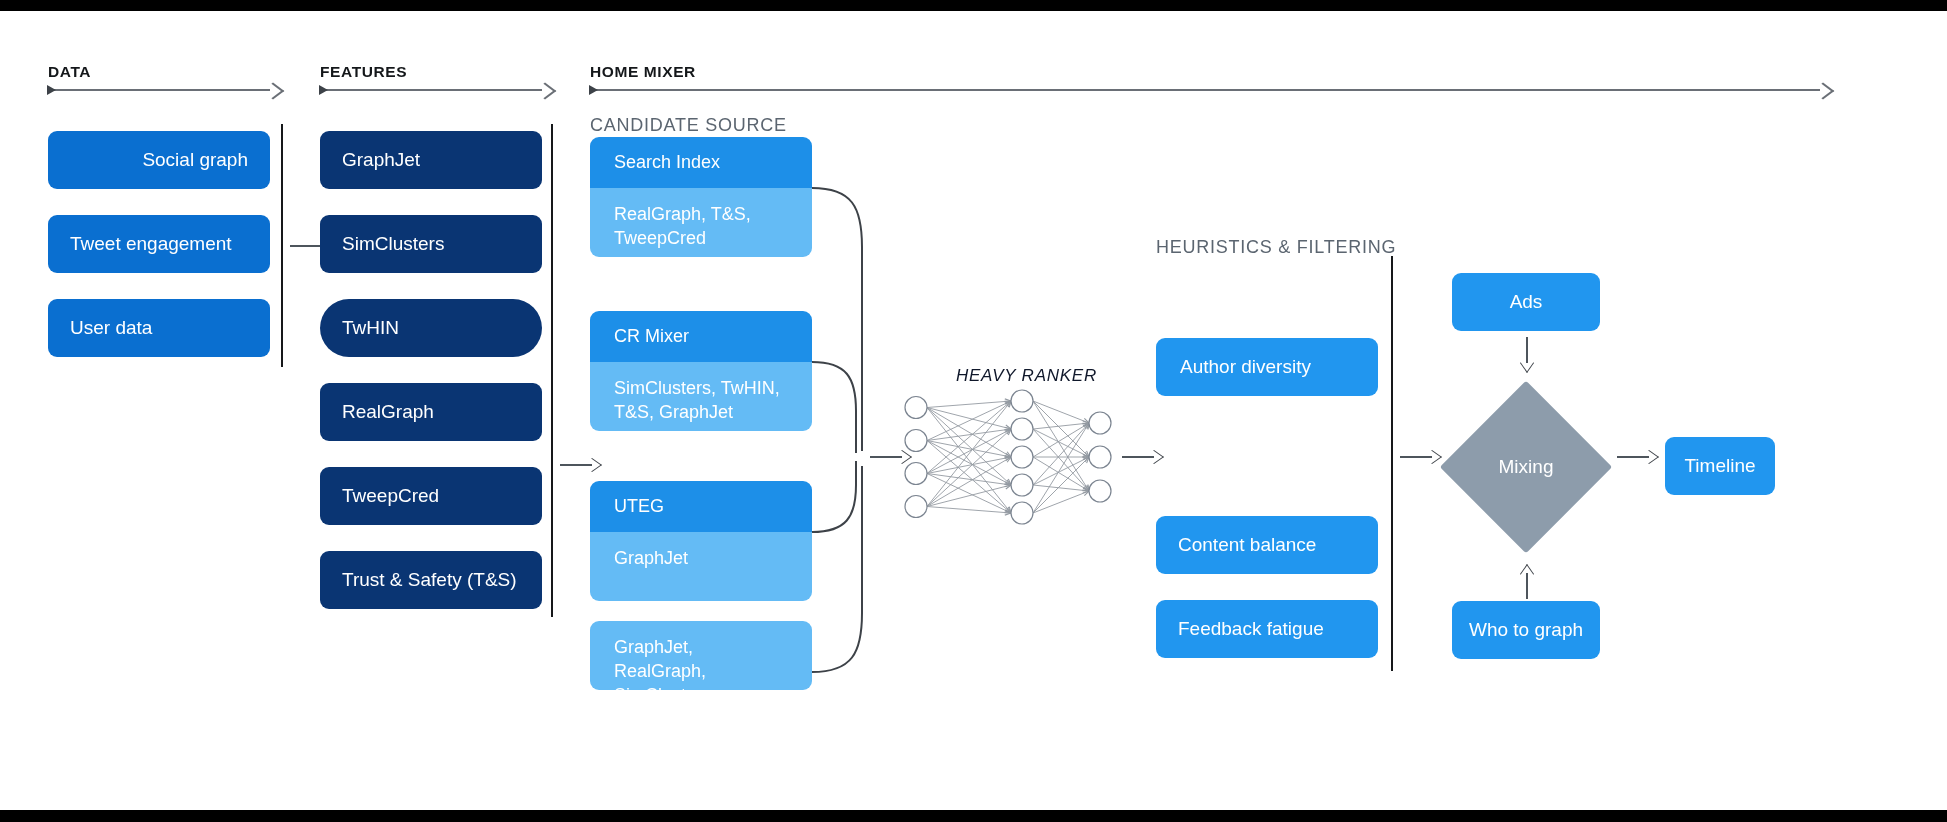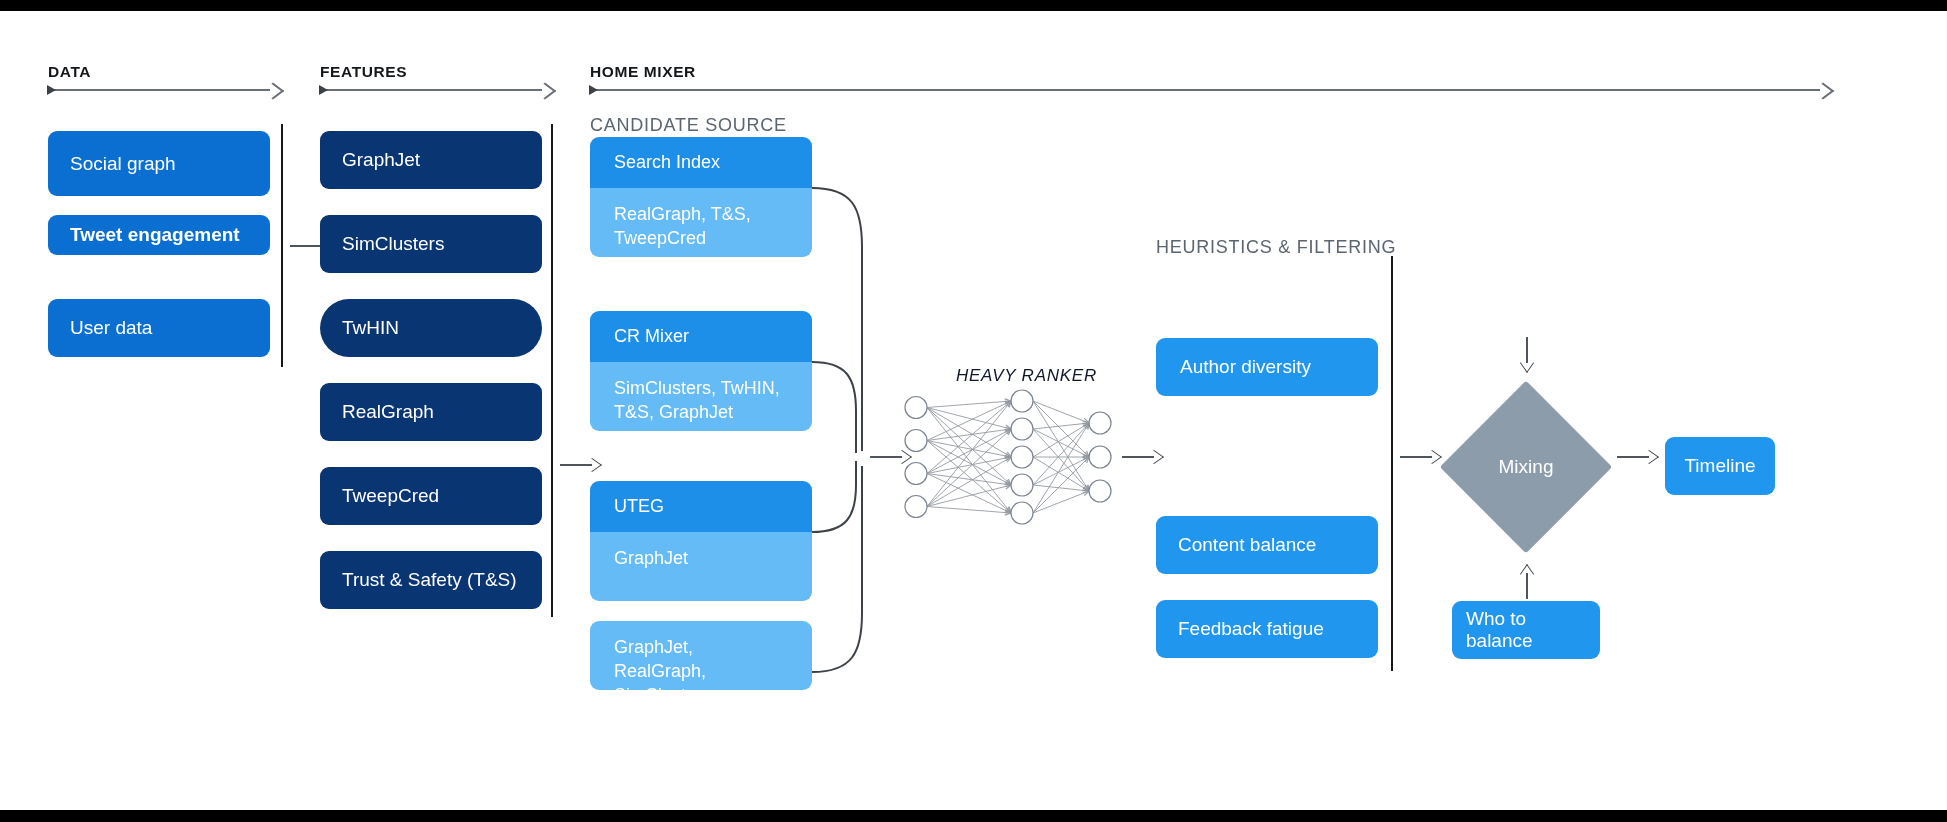--- a/index.html
+++ b/index.html
@@ -88,24 +88,24 @@
   <div class="sec-rule" style="left:590px;top:78px;width:1230px;"></div>
 
   <div class="sub-head" style="left:590px;top:104px;">CANDIDATE SOURCE</div>
   <div class="sub-head" style="left:1156px;top:226px;">HEURISTICS &amp; FILTERING</div>
   <div class="rk-label" style="left:956px;top:355px;">HEAVY RANKER</div>
 
   <div class="rail" style="left:281px;top:113px;height:243px;"></div>
   <div class="rail" style="left:551px;top:113px;height:493px;"></div>
   <div class="rail" style="left:1391px;top:245px;height:415px;"></div>
 
-  <div class="box data" style="left:48px;top:120px;width:222px;height:65px;">
+  <div class="box data" style="left:48px;top:120px;width:222px;height:58px;justify-content:flex-end;">
     <span>Social graph</span>
   </div>
-  <div class="box data" style="left:48px;top:204px;width:222px;height:40px;font-weight:bold;">
+  <div class="box data" style="left:48px;top:204px;width:222px;height:58px;">
     <span>Tweet engagement</span>
   </div>
   <div class="box data" style="left:48px;top:288px;width:222px;height:58px;">
     <span>User data</span>
   </div>
 
   <div class="arrow" style="left:290px;top:234px;width:32px;"></div>
 
   <div class="box feature" style="left:320px;top:120px;width:222px;height:58px;">
     <span>GraphJet</span>
@@ -254,28 +254,31 @@
   </div>
   <div class="box heur" style="left:1156px;top:505px;width:222px;height:58px;">
     <span>Content balance</span>
   </div>
   <div class="box heur" style="left:1156px;top:589px;width:222px;height:58px;">
     <span>Feedback fatigue</span>
   </div>
 
   <div class="arrow" style="left:1400px;top:445px;width:32px;"></div>
 
+  <div class="box pill" style="left:1452px;top:262px;width:148px;height:58px;">
+    <span>Ads</span>
+  </div>
   <div class="arrow down" style="left:1526px;top:326px;height:26px;"></div>
 
   <div class="diamond" style="left:1465px;top:395px;width:122px;height:122px;"></div>
   <div class="diamond-label" style="left:1452px;top:426px;width:148px;height:60px;">Mixing</div>
 
   <div class="arrow up" style="left:1526px;top:562px;height:26px;"></div>
   <div class="box pill" style="left:1452px;top:590px;width:148px;height:58px;">
-    <span>Who to balance</span>
+    <span>Who to graph</span>
   </div>
 
   <div class="arrow" style="left:1617px;top:445px;width:32px;"></div>
   <div class="box pill" style="left:1665px;top:426px;width:110px;height:58px;">
     <span>Timeline</span>
   </div>
 
 </div>
 
 </body></html>

